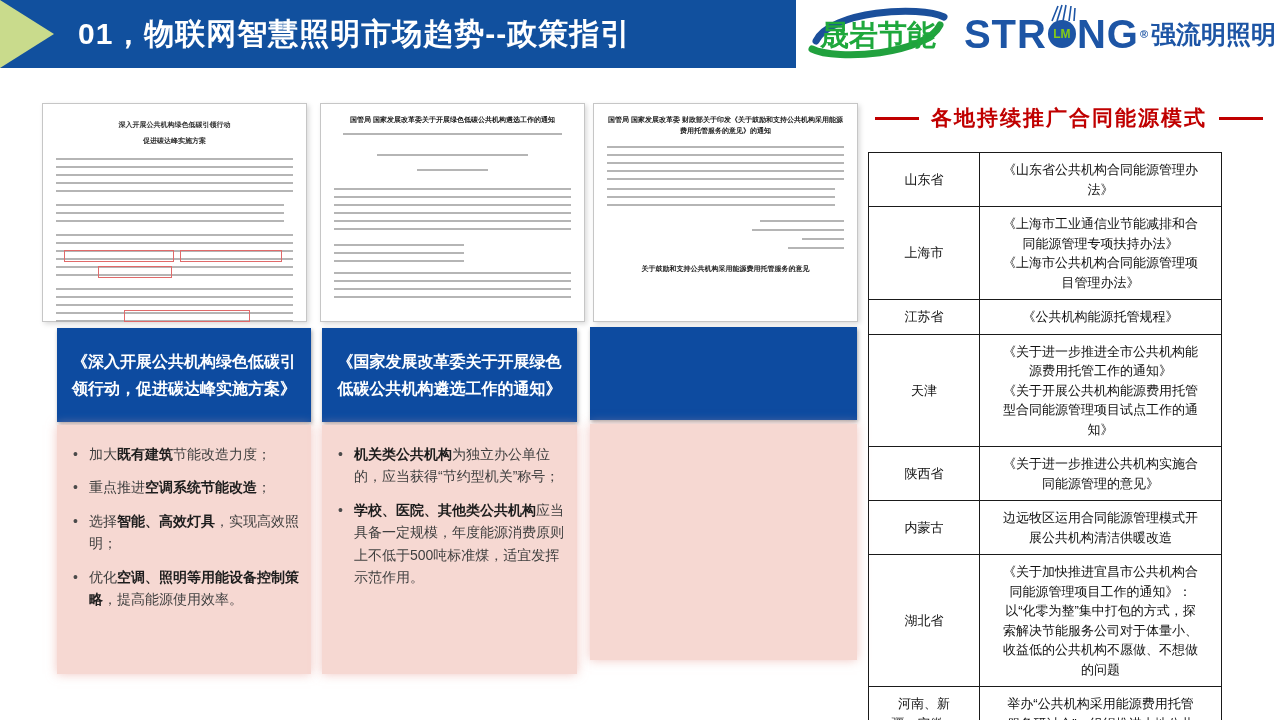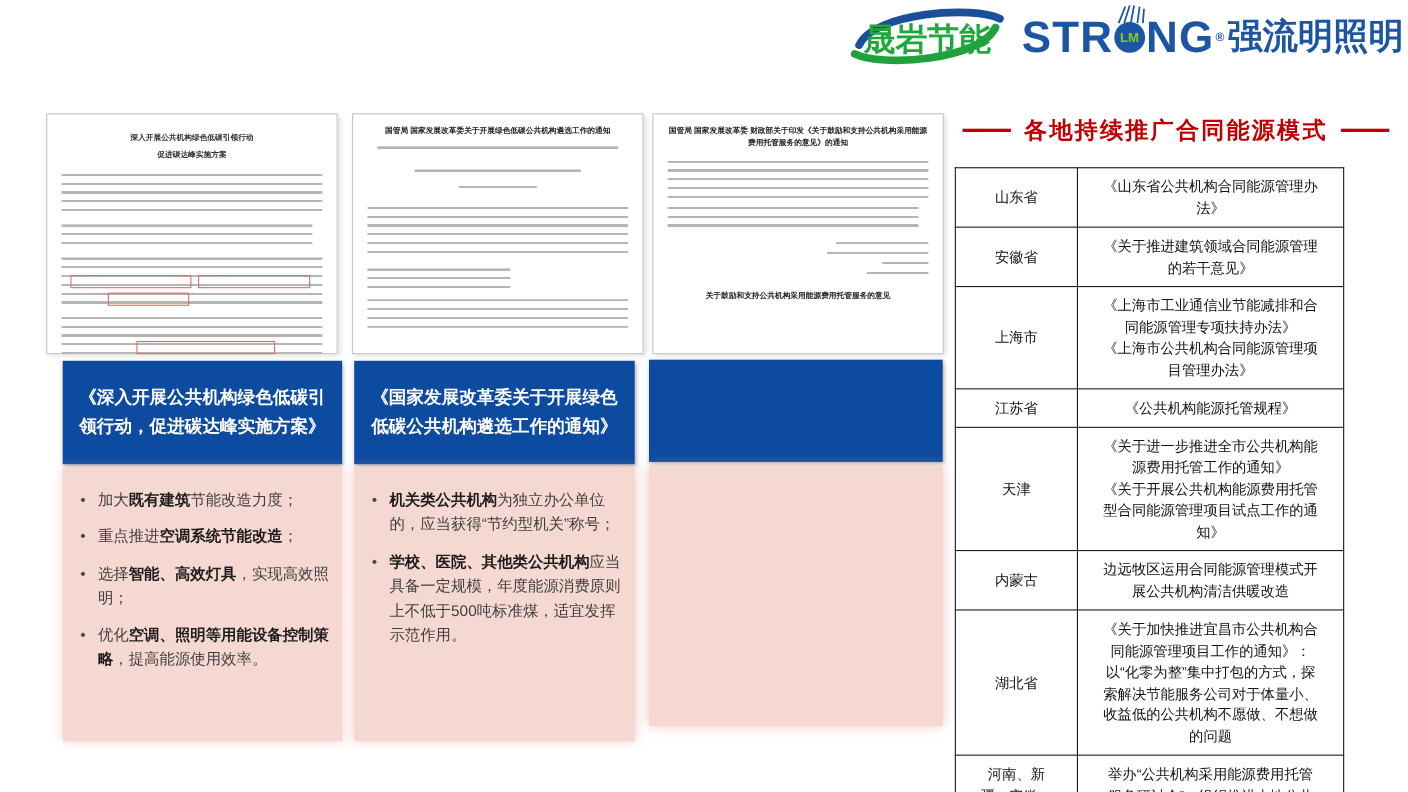--- a/index.html
+++ b/index.html
@@ -13,21 +13,21 @@
     color:#ffffff;font-size:30px;font-weight:bold;letter-spacing:1px;white-space:nowrap;}
   .logos{position:absolute;right:4px;top:0;height:68px;display:flex;align-items:center;gap:10px;background:#fff;padding-left:6px;}
   .logo-sy{position:relative;width:152px;height:58px;}
   .strong-wrap{display:flex;align-items:center;height:58px;}
   .s-pre,.s-post{font-size:40px;font-weight:800;color:#1d55a5;letter-spacing:1px;}
   .s-o-wrap{position:relative;display:inline-block;width:28px;height:28px;margin:0 1px;}
   .s-o{display:flex;width:28px;height:28px;border-radius:50%;background:#1d55a5;color:#84cc16;
     align-items:center;justify-content:center;font-size:12px;font-weight:bold;}
   .fan{position:absolute;left:0px;top:-16px;}
   .s-reg{font-size:11px;color:#1d55a5;font-weight:bold;vertical-align:top;margin-left:1px;}
-  .s-cn{font-size:32px;font-weight:bold;color:#1d55a5;margin-left:3px;white-space:nowrap;}
+  .s-cn{font-size:25px;font-weight:bold;color:#1d55a5;margin-left:3px;white-space:nowrap;}
 
   
   .doc{position:absolute;top:103px;width:265px;height:219px;background:#fff;border:1px solid #c6c6c6;
     box-shadow:2px 2px 5px rgba(0,0,0,.15);padding:10px 13px;box-sizing:border-box;}
   .doc1{left:42px;}  .doc2{left:320px;}  .doc3{left:593px;}
   .t1{font-size:7px;font-weight:bold;text-align:center;color:#333;margin-top:6px;}
   .doc-head{font-size:7px;font-weight:bold;text-align:center;color:#222;line-height:1.6;}
   .doc-foot{font-size:7px;font-weight:bold;text-align:center;color:#222;margin-top:14px;}
   .tb{background-image:repeating-linear-gradient(#b5b5b5 0 2px,transparent 2px 8px);}
   .redbox{position:absolute;height:10px;border:1px solid #e06a6a;}
@@ -57,20 +57,24 @@
   .rtable td{border:1px solid #1a1a1a;font-size:13px;color:#111;text-align:center;
     padding:7px 22px;line-height:1.5;}
   .rtable td.region{width:66px;}
   .rtable td.policy{white-space:pre-line;}
 </style>
 </head>
 <body>
 
 <div class="slide">
 
+  <div class="header">
+    <div class="header-tri"></div>
+    <div class="header-title">01，物联网智慧照明市场趋势--政策指引</div>
+  </div>
   <div class="logos">
     <div class="logo-sy">
       <svg width="152" height="58" viewBox="0 0 152 58">
         <path d="M14 36 C 28 6, 118 0, 142 12" stroke="#1b4f9b" stroke-width="7" fill="none" stroke-linecap="round"></path>
         <path d="M138 20 C 124 50, 34 56, 10 44" stroke="#21a13e" stroke-width="7" fill="none" stroke-linecap="round"></path>
         <text x="76" y="40" text-anchor="middle" font-size="29" font-weight="bold" fill="#1ea83c">晟岩节能</text>
       </svg>
     </div>
     <div class="strong-wrap">
       <span class="s-pre">STR</span>
@@ -151,36 +155,36 @@
     <div class="txt">各地持续推广合同能源模式</div>
     <div class="dash"></div>
   </div>
   <table class="rtable">
     <tbody>
         <tr>
           <td class="region">山东省</td>
           <td class="policy">《山东省公共机构合同能源管理办法》</td>
         </tr>
         <tr>
-          <td class="region">安徽省</td>
-          <td class="policy">《关于推进建筑领域合同能源管理的若干意见》</td>
-        </tr>
-        <tr>
           <td class="region">上海市</td>
           <td class="policy">《上海市工业通信业节能减排和合同能源管理专项扶持办法》
 《上海市公共机构合同能源管理项目管理办法》</td>
         </tr>
         <tr>
           <td class="region">江苏省</td>
           <td class="policy">《公共机构能源托管规程》</td>
         </tr>
         <tr>
           <td class="region">天津</td>
           <td class="policy">《关于进一步推进全市公共机构能源费用托管工作的通知》
 《关于开展公共机构能源费用托管型合同能源管理项目试点工作的通知》</td>
+        </tr>
+        <tr>
+          <td class="region">陕西省</td>
+          <td class="policy">《关于进一步推进公共机构实施合同能源管理的意见》</td>
         </tr>
         <tr>
           <td class="region">内蒙古</td>
           <td class="policy">边远牧区运用合同能源管理模式开展公共机构清洁供暖改造</td>
         </tr>
         <tr>
           <td class="region">湖北省</td>
           <td class="policy">《关于加快推进宜昌市公共机构合同能源管理项目工作的通知》：以“化零为整”集中打包的方式，探索解决节能服务公司对于体量小、收益低的公共机构不愿做、不想做的问题</td>
         </tr>
         <tr>

